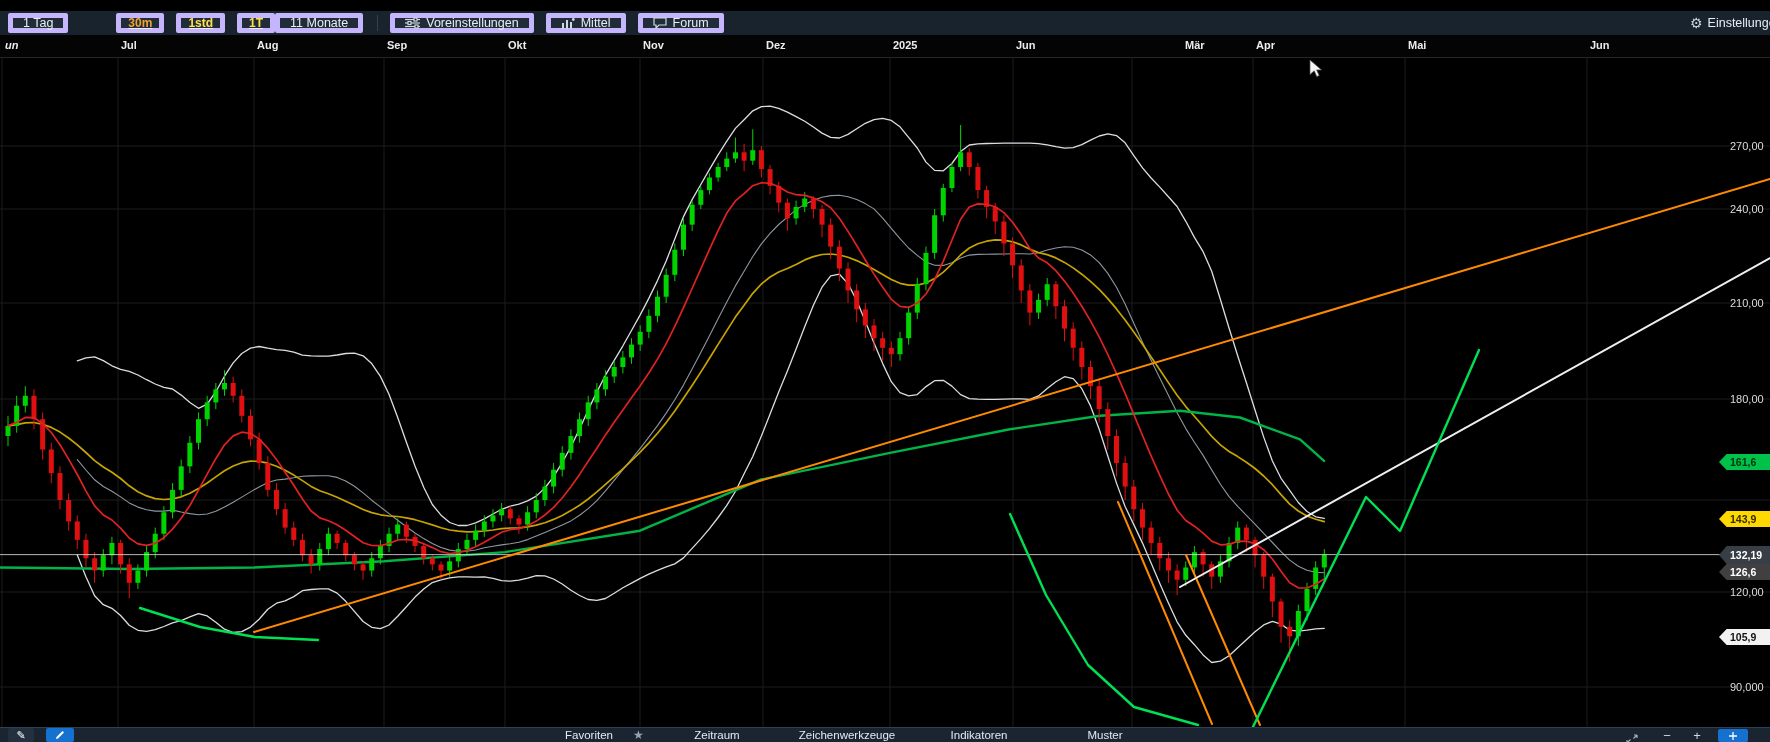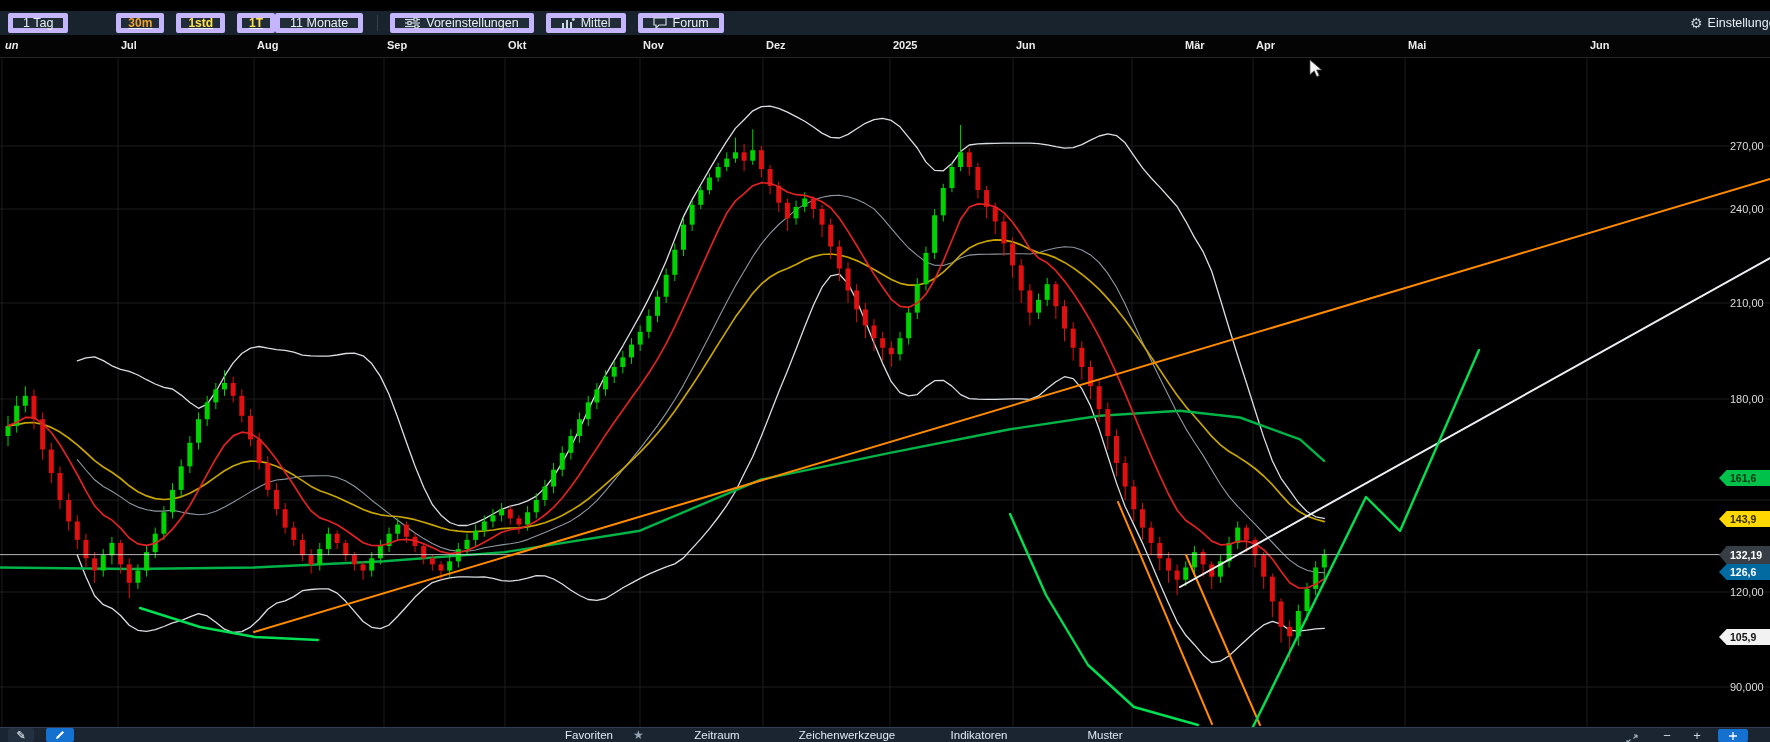--- a/index.html
+++ b/index.html
@@ -467,24 +467,24 @@
       <polygon points="1310,3 1310,17.5 1314.2,13.8 1316.8,19.6 1319.2,18.5 1316.6,12.9 1321.5,12.9" fill="#f5f5f5" stroke="#555" stroke-width="0.7"></polygon>
     </svg>
 
   <div id="price-axis">
       <div class="axlabel" style="top: 140px;">270,00</div>
       <div class="axlabel" style="top: 203px;">240,00</div>
       <div class="axlabel" style="top: 297px;">210,00</div>
       <div class="axlabel" style="top: 393px;">180,00</div>
       <div class="axlabel" style="top: 586px;">120,00</div>
       <div class="axlabel" style="top: 681px;">90,000</div>
-      <div class="flag" style="top: 454px; height: 16px; line-height: 16px; background: rgb(0, 194, 74); color: rgb(0, 51, 15); margin-top: 16px;">161,6</div>
+      <div class="flag" style="top: 454px; height: 16px; line-height: 16px; background: rgb(0, 194, 74); color: rgb(0, 51, 15);">161,6</div>
       <div class="flag" style="top: 511px; height: 16px; line-height: 16px; background: rgb(255, 216, 0); color: rgb(51, 44, 0);">143,9</div>
       <div class="flag" style="top: 546px; height: 18px; line-height: 18px; background: rgb(56, 62, 69); color: rgb(255, 255, 255);">132,19</div>
-      <div class="flag" style="top: 564px; height: 16px; line-height: 16px; background: #0369a1; color: rgb(255, 255, 255);">126,6</div>
+      <div class="flag" style="top: 564px; height: 16px; line-height: 16px; background: #404040; color: rgb(255, 255, 255);">126,6</div>
       <div class="flag" style="top: 629px; height: 16px; line-height: 16px; background: rgb(242, 242, 242); color: rgb(17, 17, 17);">105,9</div>
     </div>
 
   <div class="bottombar">
     <div id="bottom-tabs">
         <div class="btab" style="left: 589px;">Favoriten</div>
         <div class="btab" style="left: 717px;">Zeitraum</div>
         <div class="btab" style="left: 847px;">Zeichenwerkzeuge</div>
         <div class="btab" style="left: 979px;">Indikatoren</div>
         <div class="btab" style="left: 1105px;">Muster</div>

